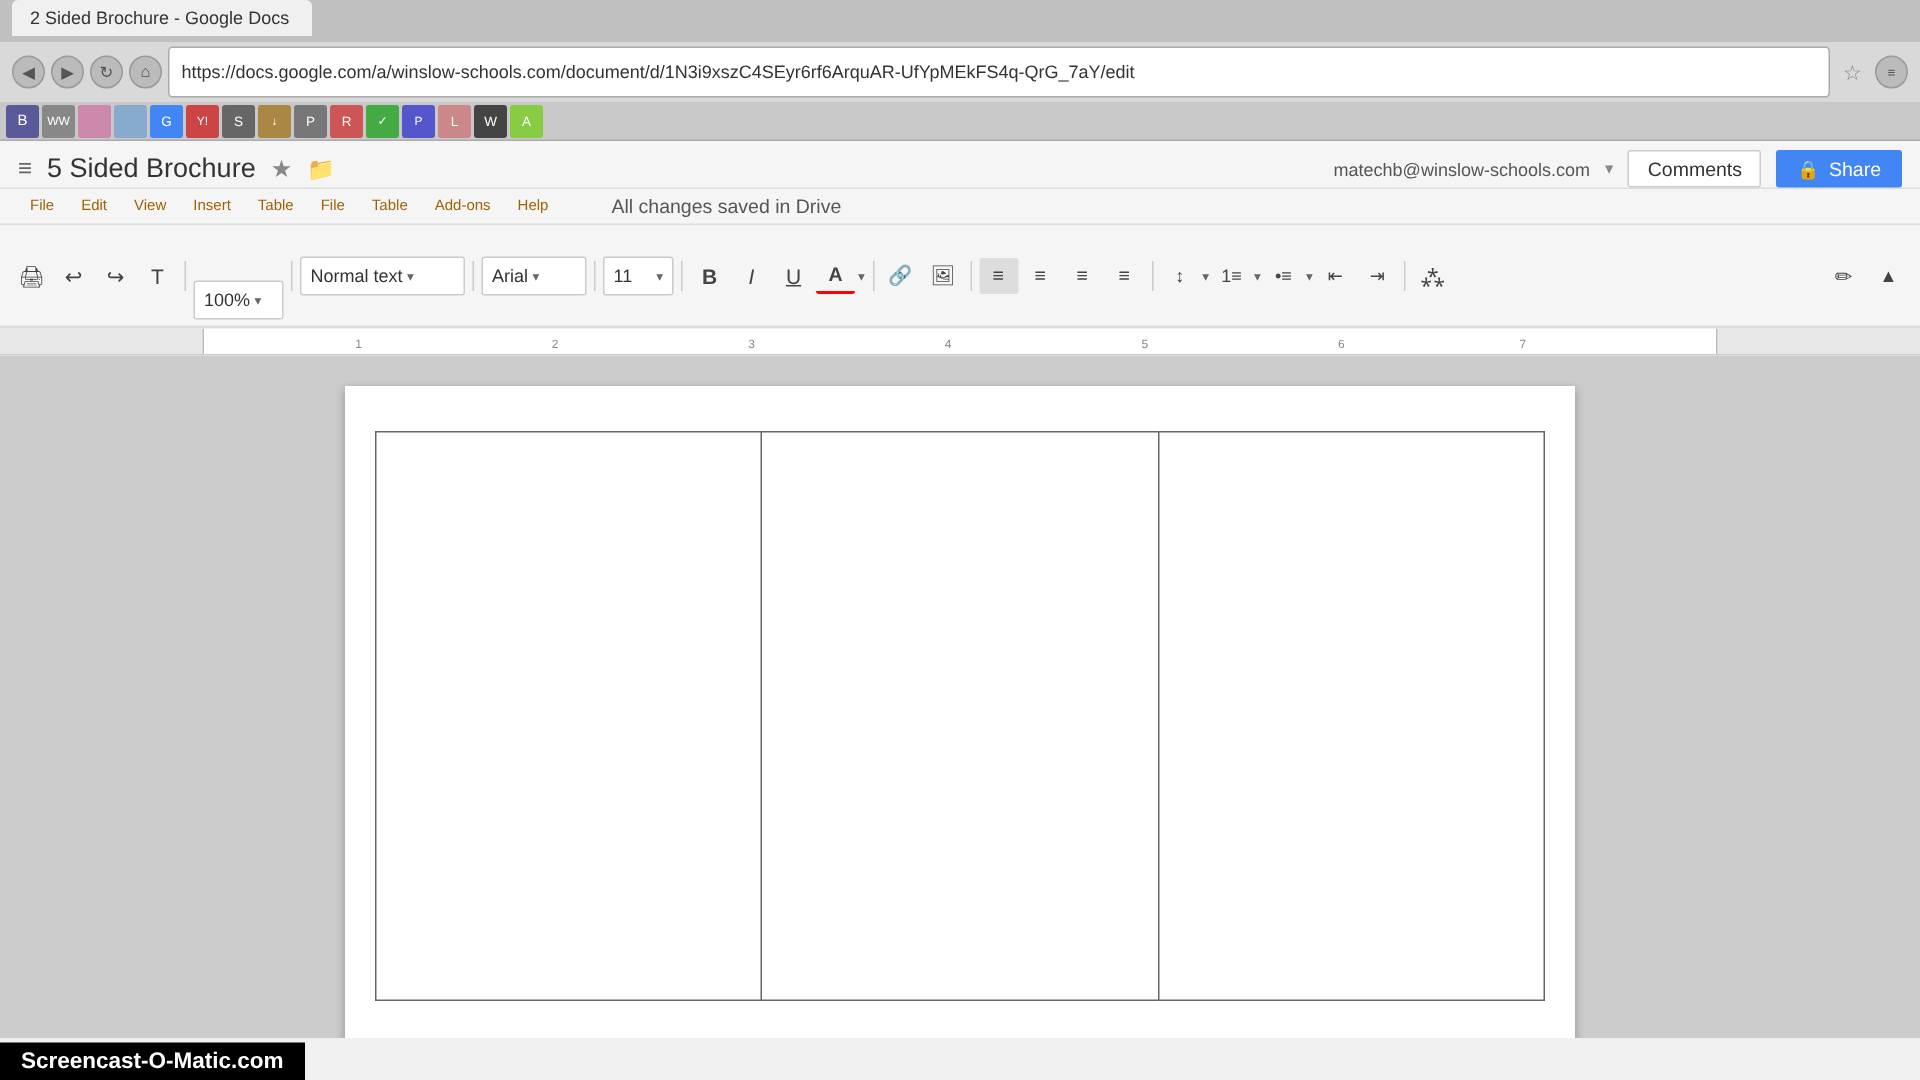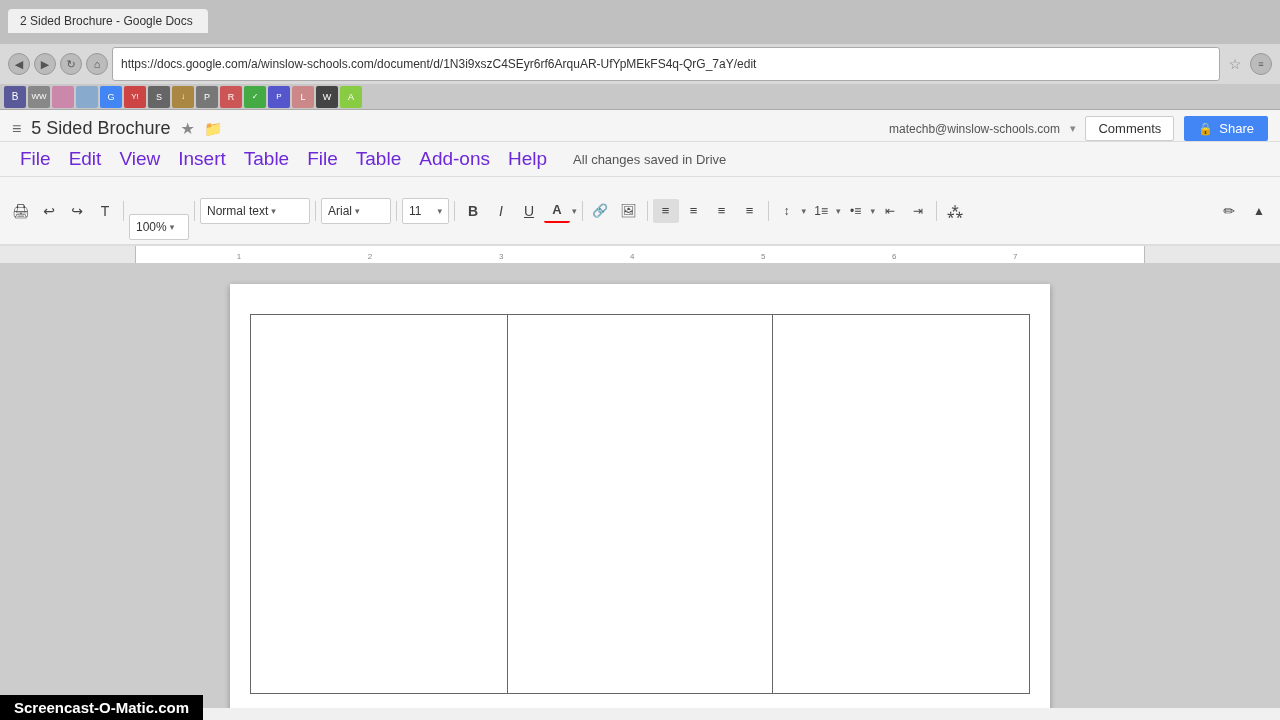--- a/index.html
+++ b/index.html
@@ -1,20 +1,20 @@
 <!DOCTYPE html>
 <html><head>
   <meta charset="utf-8">
   <style>
     * { margin: 0; padding: 0; box-sizing: border-box; }
     body { width: 1280px; height: 720px; overflow: hidden; font-family: Arial, sans-serif; background: #f0f0f0; }
 
     
     .browser-chrome { background: #d9d9d9; }
-    .browser-tab-bar { background: #c0c0c0; height: 44px; display: flex; align-items: flex-end; padding: 11px 8px; }
+    .browser-tab-bar { background: #c0c0c0; height: 28px; display: flex; align-items: flex-start; padding: 0 8px; }
     .browser-tab { background: #f0f0f0; height: 24px; padding: 0 12px; display: flex; align-items: center; font-size: 12px; color: #333; border-top-left-radius: 4px; border-top-right-radius: 4px; min-width: 200px; }
     .browser-toolbar { background: #d9d9d9; height: 40px; display: flex; align-items: center; padding: 0 8px; gap: 4px; }
     .nav-btn { width: 22px; height: 22px; background: #bbb; border-radius: 50%; border: 1px solid #999; cursor: pointer; display: flex; align-items: center; justify-content: center; font-size: 11px; color: #555; }
     .address-bar { flex: 1; height: 26px; background: white; border: 1px solid #aaa; border-radius: 3px; padding: 16px 8px; font-size: 12px; color: #333; display: flex; align-items: center; }
     .bookmark-btn { width: 22px; height: 22px; display: flex; align-items: center; justify-content: center; font-size: 14px; color: #888; }
     .browser-ext-bar { background: #c8c8c8; height: 26px; display: flex; align-items: center; padding: 0 4px; gap: 2px; border-bottom: 1px solid #aaa; }
     .ext-icon { width: 22px; height: 22px; background: #b0b0b0; border-radius: 2px; display: flex; align-items: center; justify-content: center; font-size: 9px; color: #555; }
 
     
     .app { background: #f5f5f5; height: calc(720px - 94px - 28px); display: flex; flex-direction: column; }
@@ -23,22 +23,22 @@
     .app-topbar { background: #f5f5f5; padding: 6px 12px 0; display: flex; align-items: center; gap: 10px; border-bottom: 1px solid #ddd; }
     .star-icon { color: #888; font-size: 16px; cursor: pointer; }
     .folder-icon { color: #888; font-size: 16px; cursor: pointer; }
     .top-right { margin-left: auto; display: flex; align-items: center; gap: 10px; }
     .user-email { font-size: 12px; color: #555; }
     .comments-btn { background: white; border: 1px solid #ccc; padding: 4px 12px; font-size: 13px; color: #333; cursor: pointer; border-radius: 2px; }
     .share-btn { background: #4285f4; border: none; padding: 5px 14px; font-size: 13px; color: white; cursor: pointer; border-radius: 2px; display: flex; align-items: center; gap: 6px; }
 
     
     .menu-bar { background: #f5f5f5; display: flex; align-items: center; padding: 3px 12px; gap: 2px; border-bottom: 1px solid #ddd; }
-    .menu-item { padding: 3px 8px; font-size: 19px; color: #6d28d9; cursor: pointer; border-radius: 2px; }
-    .auto-save { margin-left: 16px; font-size: 13px; color: #555; }
+    .menu-item { padding: 3px 8px; font-size: 10px; color: #a16207; cursor: pointer; border-radius: 2px; }
+    .auto-save { margin-left: 32px; font-size: 13px; color: #555; }
 
     
     .toolbar { background: #f5f5f5; display: flex; align-items: center; padding: 4px 8px; gap: 2px; border-bottom: 2px solid #ddd; flex-wrap: nowrap; }
     .tb-btn { width: 26px; height: 24px; background: none; border: none; cursor: pointer; display: flex; align-items: center; justify-content: center; font-size: 14px; color: #444; border-radius: 2px; }
     .tb-select-text { font-size: 12px; color: #333; }
     .tb-chevron { font-size: 9px; color: #666; }
     .tb-sep { width: 1px; height: 20px; background: #ccc; margin: 0 3px; }
     .tb-dropdown { height: 26px; background: white; border: 1px solid #ccc; border-radius: 2px; display: flex; align-items: center; padding: 0 6px; gap: 3px; cursor: pointer; min-width: 110px; }
     .tb-font-select { min-width: 70px; }
     .tb-size-select { min-width: 44px; gap: 16px; }

